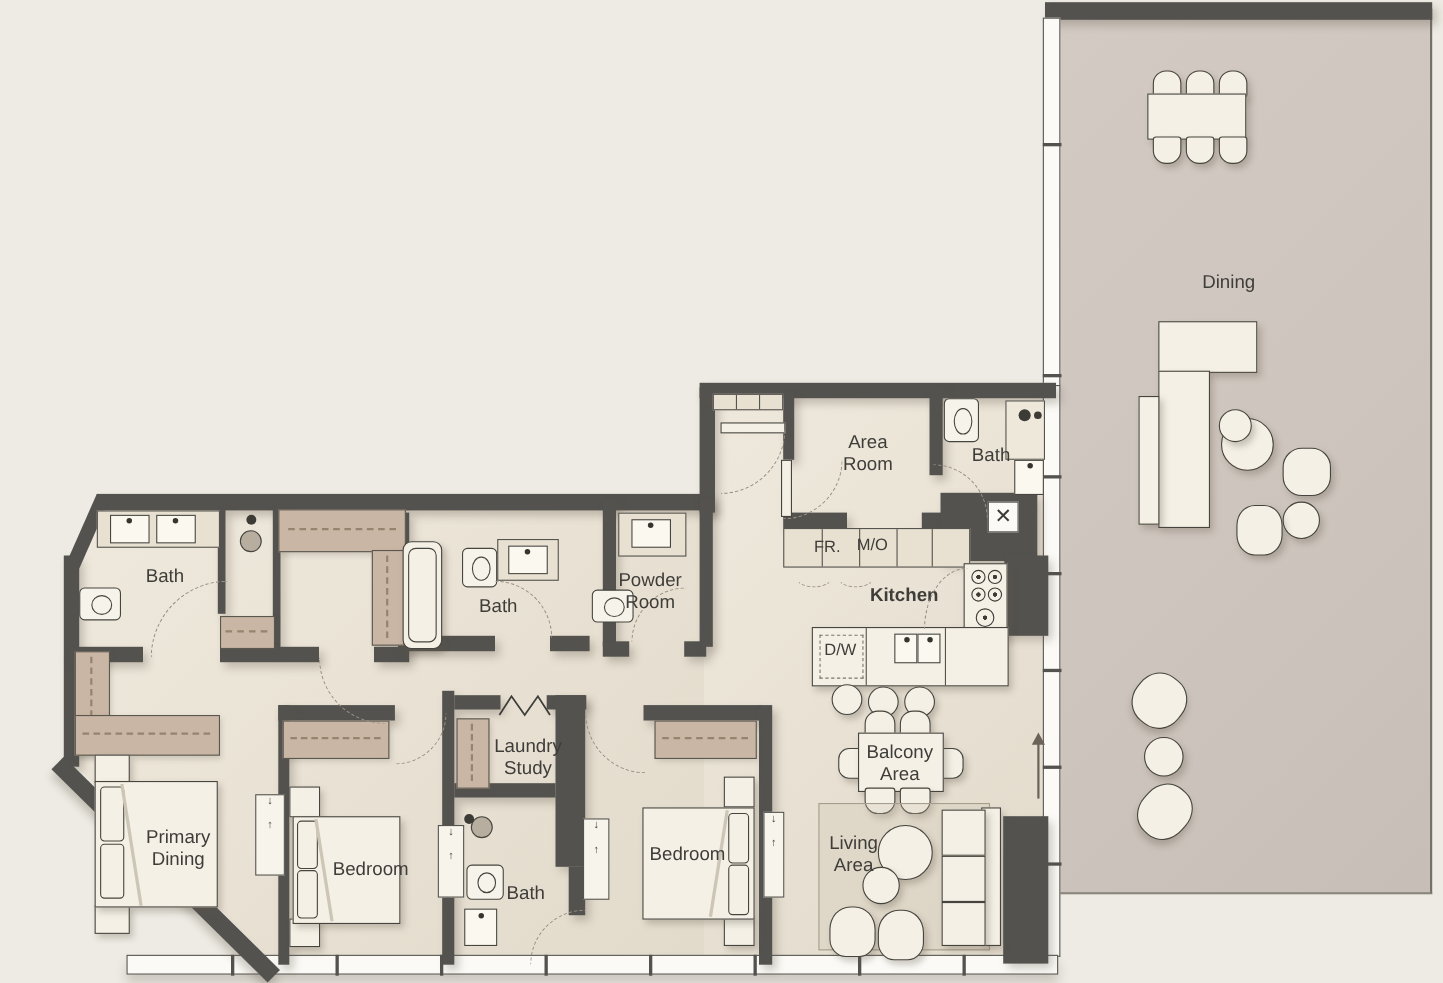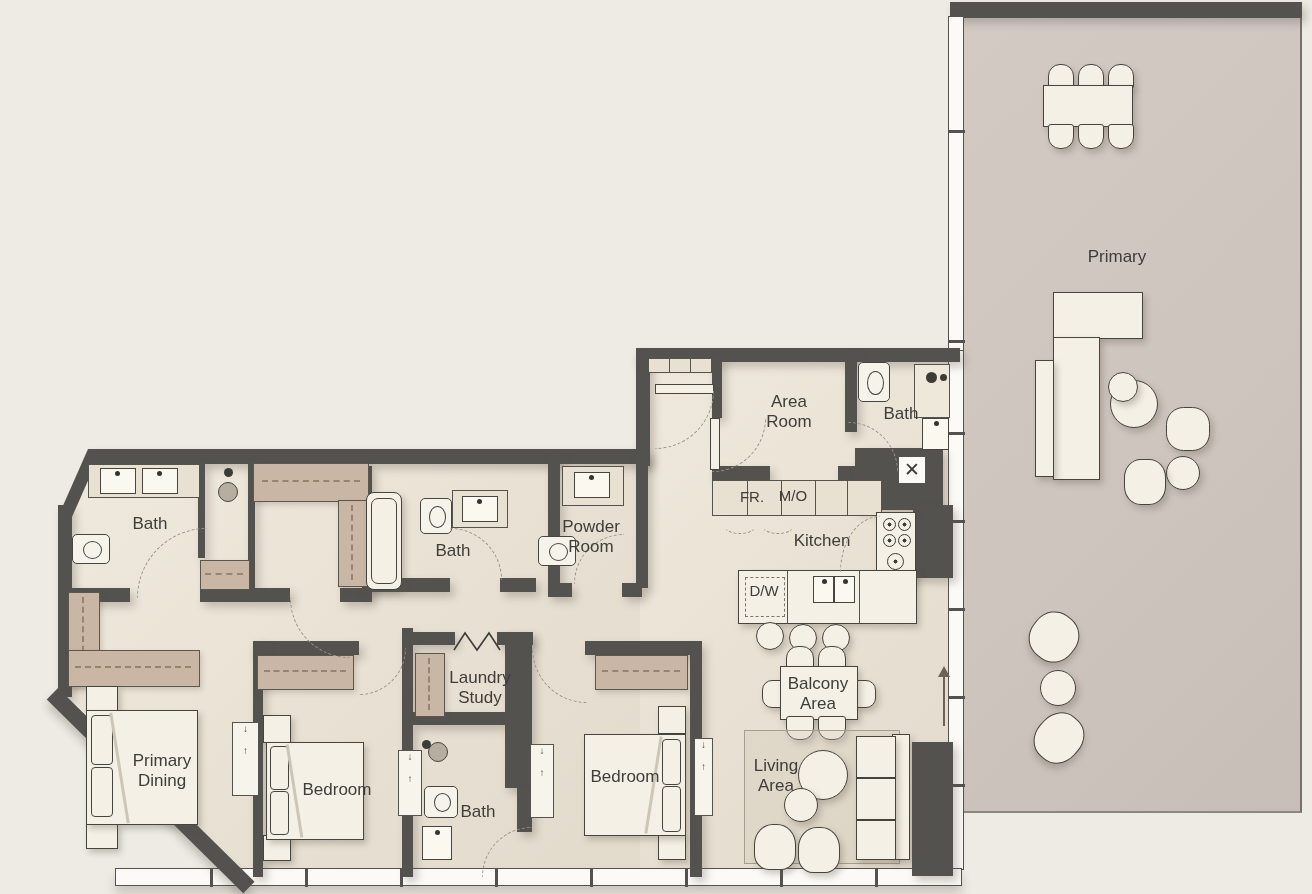--- a/index.html
+++ b/index.html
@@ -47,21 +47,21 @@
   <div class="tick" style="left:948px;top:340px;width:17px;height:3px;"></div>
 
   <div class="furn" style="left:1048px;top:64px;width:24px;height:23px;border-radius:12px 12px 3px 3px;"></div>
   <div class="furn" style="left:1078px;top:64px;width:24px;height:23px;border-radius:12px 12px 3px 3px;"></div>
   <div class="furn" style="left:1108px;top:64px;width:24px;height:23px;border-radius:12px 12px 3px 3px;"></div>
   <div class="furn" style="left:1043px;top:85px;width:88px;height:40px;"></div>
   <div class="furn" style="left:1048px;top:124px;width:24px;height:23px;border-radius:3px 3px 12px 12px;"></div>
   <div class="furn" style="left:1078px;top:124px;width:24px;height:23px;border-radius:3px 3px 12px 12px;"></div>
   <div class="furn" style="left:1108px;top:124px;width:24px;height:23px;border-radius:3px 3px 12px 12px;"></div>
 
-  <div class="lbl" style="left:1117px;top:257px;width:110px;">Primary</div>
+  <div class="lbl" style="left:1117px;top:257px;width:110px;">Dining</div>
 
   <div class="furn" style="left:1053px;top:292px;width:88px;height:45px;"></div>
   <div class="furn" style="left:1053px;top:337px;width:45px;height:141px;"></div>
   <div class="furn" style="left:1035px;top:360px;width:17px;height:115px;"></div>
   <div class="furn circ" style="left:1110px;top:380px;width:46px;height:46px;"></div>
   <div class="furn circ" style="left:1108px;top:372px;width:28px;height:28px;"></div>
   <div class="furn" style="left:1166px;top:407px;width:42px;height:42px;border-radius:40%;"></div>
   <div class="furn circ" style="left:1166px;top:456px;width:32px;height:32px;"></div>
   <div class="furn" style="left:1124px;top:459px;width:40px;height:44px;border-radius:40%;"></div>
   <div class="furn" style="left:1030px;top:612px;width:46px;height:48px;border-radius:45%;transform:rotate(38deg);"></div>
@@ -168,21 +168,21 @@
   <div class="sink" style="left:922px;top:418px;width:25px;height:30px;"></div>
 
   <div class="cab" style="left:712px;top:480px;width:168px;height:34px;">
     <i class="vline" style="left:34px;top:0;height:34px;"></i>
     <i class="vline" style="left:68px;top:0;height:34px;"></i>
     <i class="vline" style="left:102px;top:0;height:34px;"></i>
     <i class="vline" style="left:134px;top:0;height:34px;"></i>
   </div>
   <div class="lbl sm" style="left:752px;top:497px;width:40px;">FR.</div>
   <div class="lbl sm" style="left:793px;top:496px;width:44px;">M/O</div>
-  <div class="lbl" style="left:822px;top:541px;width:90px;">Kitchen</div>
+  <div class="lbl" style="left:822px;top:541px;width:90px;font-weight:bold;">Kitchen</div>
 
   <div class="furn" style="left:876px;top:512px;width:38px;height:66px;">
     <span class="burner" style="left:6px;top:5px;width:11px;height:11px;"></span>
     <span class="burner" style="left:21px;top:5px;width:11px;height:11px;"></span>
     <span class="burner" style="left:6px;top:21px;width:11px;height:11px;"></span>
     <span class="burner" style="left:21px;top:21px;width:11px;height:11px;"></span>
     <span class="burner" style="left:10px;top:40px;width:15px;height:15px;"></span>
   </div>
 
   <div class="furn" style="left:738px;top:570px;width:177px;height:52px;">

